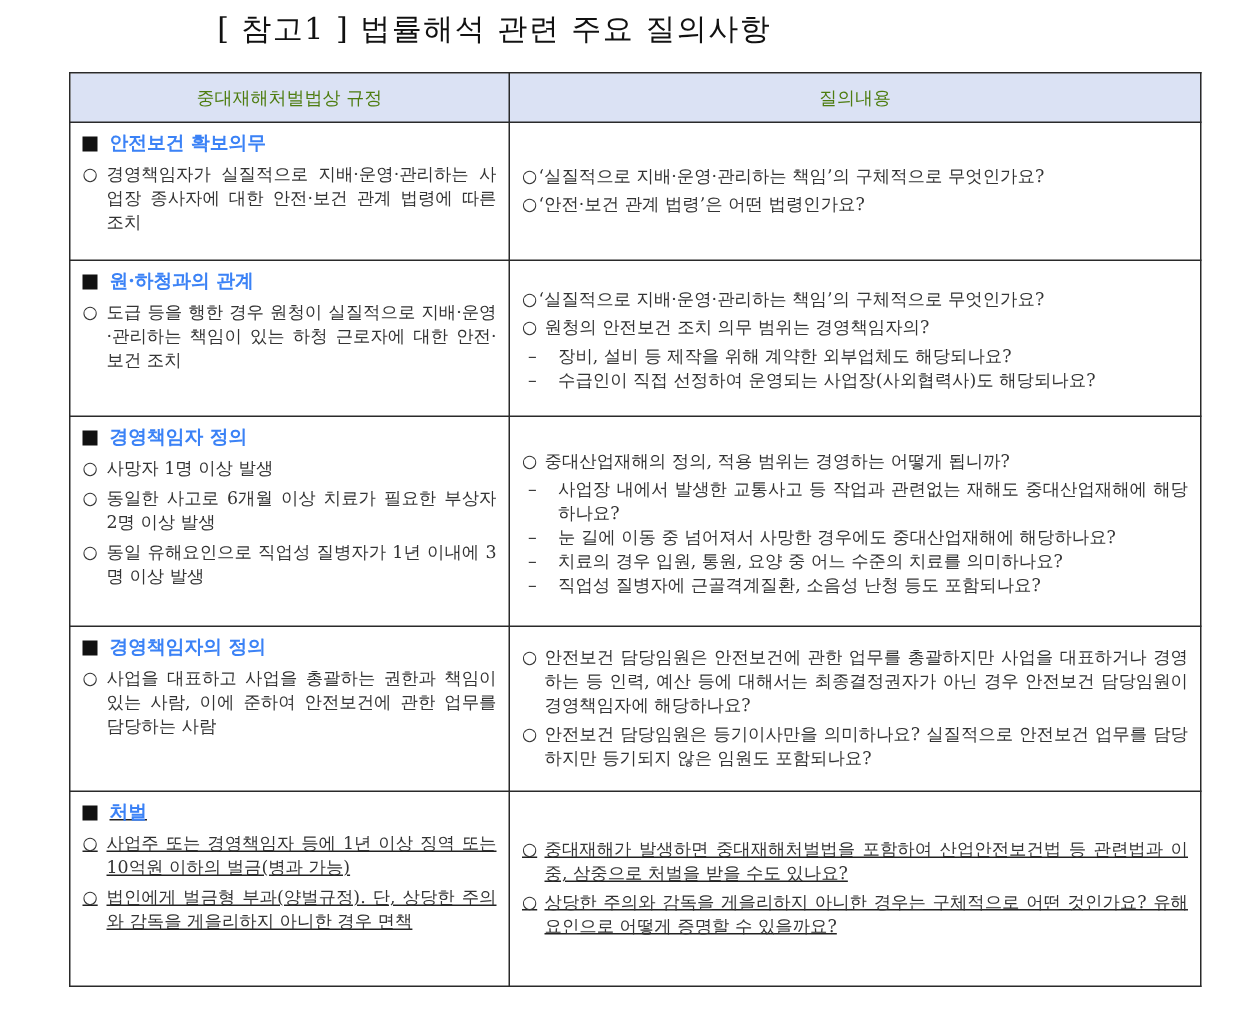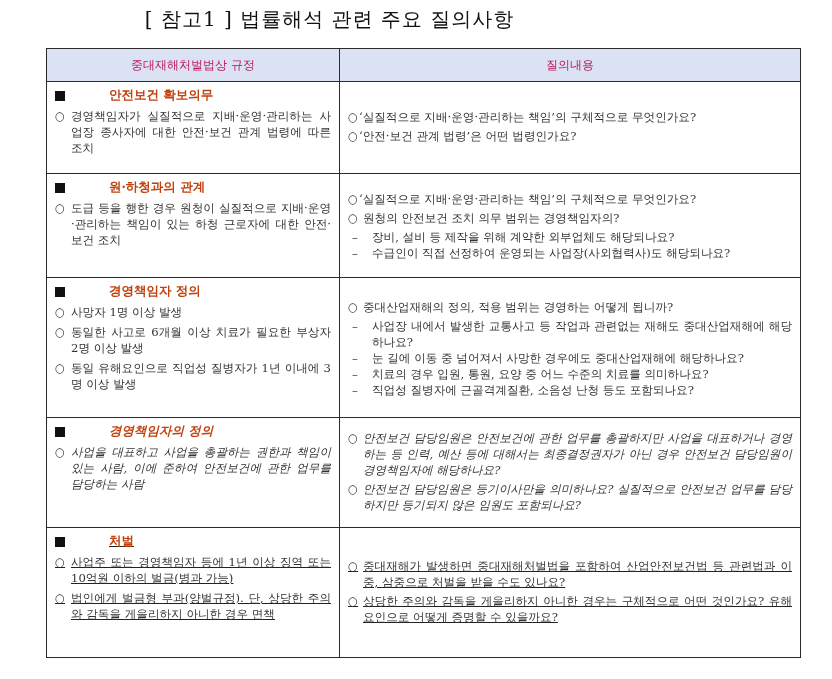--- a/index.html
+++ b/index.html
@@ -4,26 +4,26 @@
 <style>
   html, body { margin: 0; padding: 0; background: #ffffff; }
   body { width: 832px; height: 679px; position: relative; overflow: hidden;
          font-family: "DejaVu Serif", "Liberation Serif", serif; color: #222; }
   .title { position: absolute; top: 6px; left: 0; width: 659px; text-align: center;
            font-size: 20px; letter-spacing: 1px; color: #111; }
   table.main { position: absolute; left: 46px; top: 48px; width: 754px;
                border-collapse: collapse; table-layout: fixed; }
   table.main td, table.main th { border: 1.5px solid #2a2a2a; vertical-align: middle; }
   table.main th { background: #dbe2f4; font-weight: normal; font-size: 12px;
-                  height: 30px; color: #be185d; }
+                  height: 30px; color: #4d7c0f; }
   col.c1 { width: 293px; } col.c2 { width: 461px; }
   .lcell { padding: 5px 8px 4px 8px; vertical-align: top !important; }
   .rcell { padding: 3px 8px 3px 8px; }
-  .section-head { font-weight: bold; font-size: 12.5px; color: #c2410c; margin-bottom: 4px;
-                  display: flex; align-items: center; gap: 36px; }
+  .section-head { font-weight: bold; font-size: 12.5px; color: #3b82f6; margin-bottom: 4px;
+                  display: flex; align-items: center; }
   .sq { display: inline-block; width: 10px; height: 10px; background: #111; margin-right: 8px; flex: 0 0 auto; }
   .bullet { display: flex; font-size: 11.6px; line-height: 16px; color: #333; margin-bottom: 4px; text-align: justify; }
   .bullet .mk { flex: 0 0 auto; width: 16px; }
   .bullet .tx { flex: 1 1 auto; }
   .q { display: flex; font-size: 11.6px; line-height: 16px; color: #333; margin: 1px 0 3px 0; text-align: justify; }
   .q .mk { flex: 0 0 auto; width: 15px; }
   .q.tight .mk { width: 11px; }
   .q.sub .mk { width: 20px; padding-left: 4px; }
   .q .tx { flex: 1 1 auto; }
   .q.sub { margin: 0; }
@@ -132,21 +132,21 @@
           <div class="q sub">
             <span class="mk">–</span>
             <span class="tx">치료의 경우 입원, 통원, 요양 중 어느 수준의 치료를 의미하나요?</span>
           </div>
           <div class="q sub">
             <span class="mk">–</span>
             <span class="tx">직업성 질병자에 근골격계질환, 소음성 난청 등도 포함되나요?</span>
           </div>
         </td>
       </tr>
-      <tr style="height: 110px; font-style: italic;">
+      <tr style="height: 110px;">
         <td class="lcell">
           <div class="section-head">
             <span class="sq"></span>
             <span>경영책임자의 정의</span>
           </div>
           <div class="bullet">
             <span class="mk">○</span>
             <span class="tx">사업을 대표하고 사업을 총괄하는 권한과 책임이 있는 사람, 이에 준하여 안전보건에 관한 업무를 담당하는 사람</span>
           </div>
         </td>

